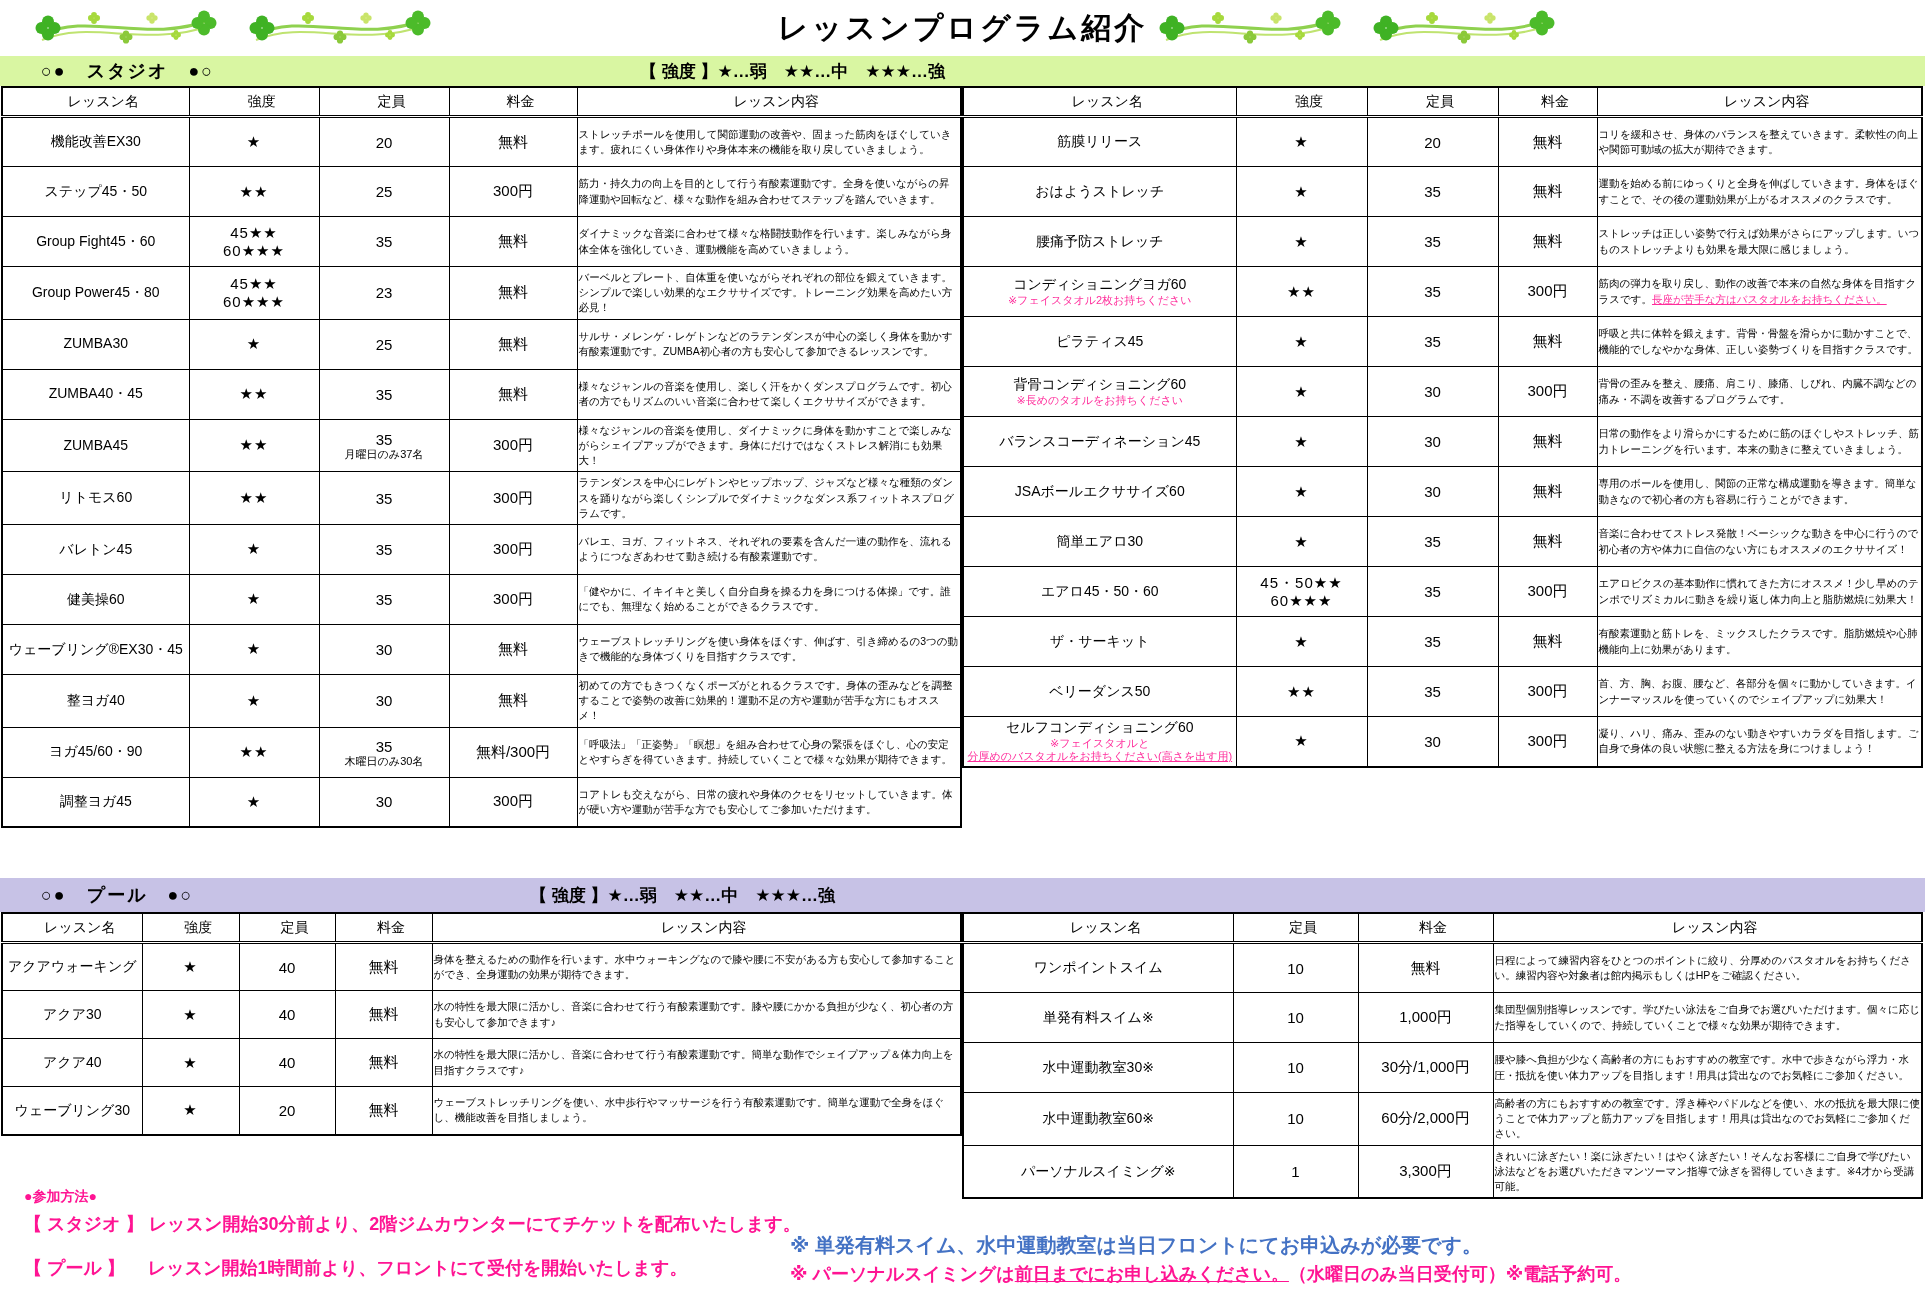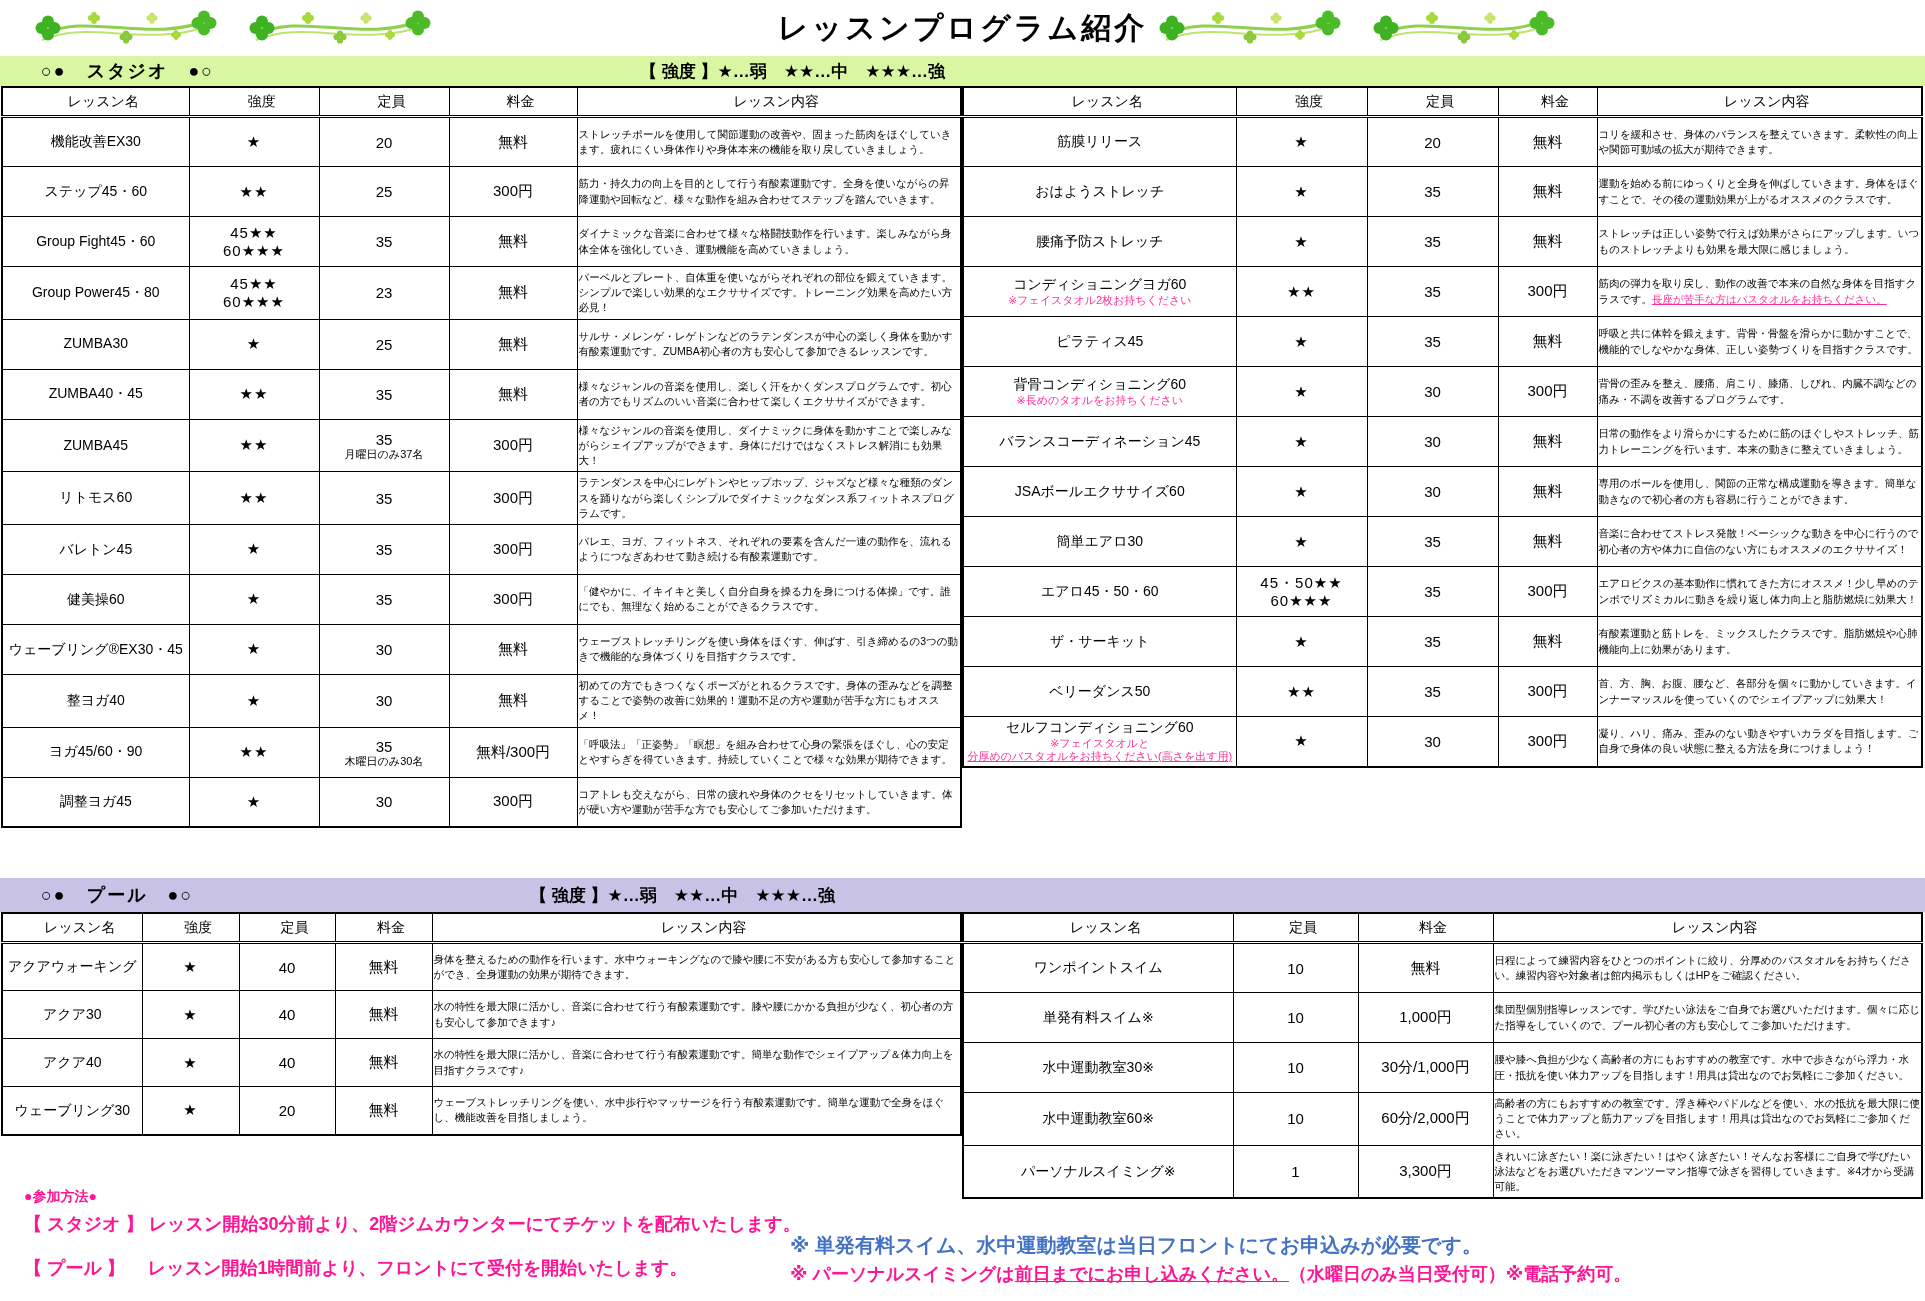--- a/index.html
+++ b/index.html
@@ -147,21 +147,21 @@
           <div class="ity">★</div>
         </td>
         <td class="c-capacity">
           <div>20</div>
         </td>
         <td class="c-fee">無料</td>
         <td class="c-desc"><span>ストレッチポールを使用して関節運動の改善や、固まった筋肉をほぐしていきます。疲れにくい身体作りや身体本来の機能を取り戻していきましょう。</span></td>
       </tr>
       <tr>
         <td class="c-name">
-          <div class="nm">ステップ45・60</div>
+          <div class="nm">ステップ45・50</div>
         </td>
         <td class="c-intensity">
           <div class="ity">★★</div>
         </td>
         <td class="c-capacity">
           <div>25</div>
         </td>
         <td class="c-fee">300円</td>
         <td class="c-desc"><span>筋力・持久力の向上を目的として行う有酸素運動です。全身を使いながらの昇降運動や回転など、様々な動作を組み合わせてステップを踏んでいきます。</span></td>
       </tr>
@@ -628,21 +628,21 @@
         <td class="c-desc"><span>日程によって練習内容をひとつのポイントに絞り、分厚めのバスタオルをお持ちください。練習内容や対象者は館内掲示もしくはHPをご確認ください。</span></td>
       </tr>
       <tr>
         <td class="c-name">
           <div class="nm">単発有料スイム※</div>
         </td>
         <td class="c-capacity">
           <div>10</div>
         </td>
         <td class="c-fee">1,000円</td>
-        <td class="c-desc"><span>集団型個別指導レッスンです。学びたい泳法をご自身でお選びいただけます。個々に応じた指導をしていくので、プール初心者の方も安心してご参加いただけます。</span></td>
+        <td class="c-desc"><span>集団型個別指導レッスンです。学びたい泳法をご自身でお選びいただけます。個々に応じた指導をしていくので、持続していくことで様々な効果が期待できます。</span></td>
       </tr>
       <tr>
         <td class="c-name">
           <div class="nm">水中運動教室30※</div>
         </td>
         <td class="c-capacity">
           <div>10</div>
         </td>
         <td class="c-fee">30分/1,000円</td>
         <td class="c-desc"><span>腰や膝へ負担が少なく高齢者の方にもおすすめの教室です。水中で歩きながら浮力・水圧・抵抗を使い体力アップを目指します！用具は貸出なのでお気軽にご参加ください。</span></td>

